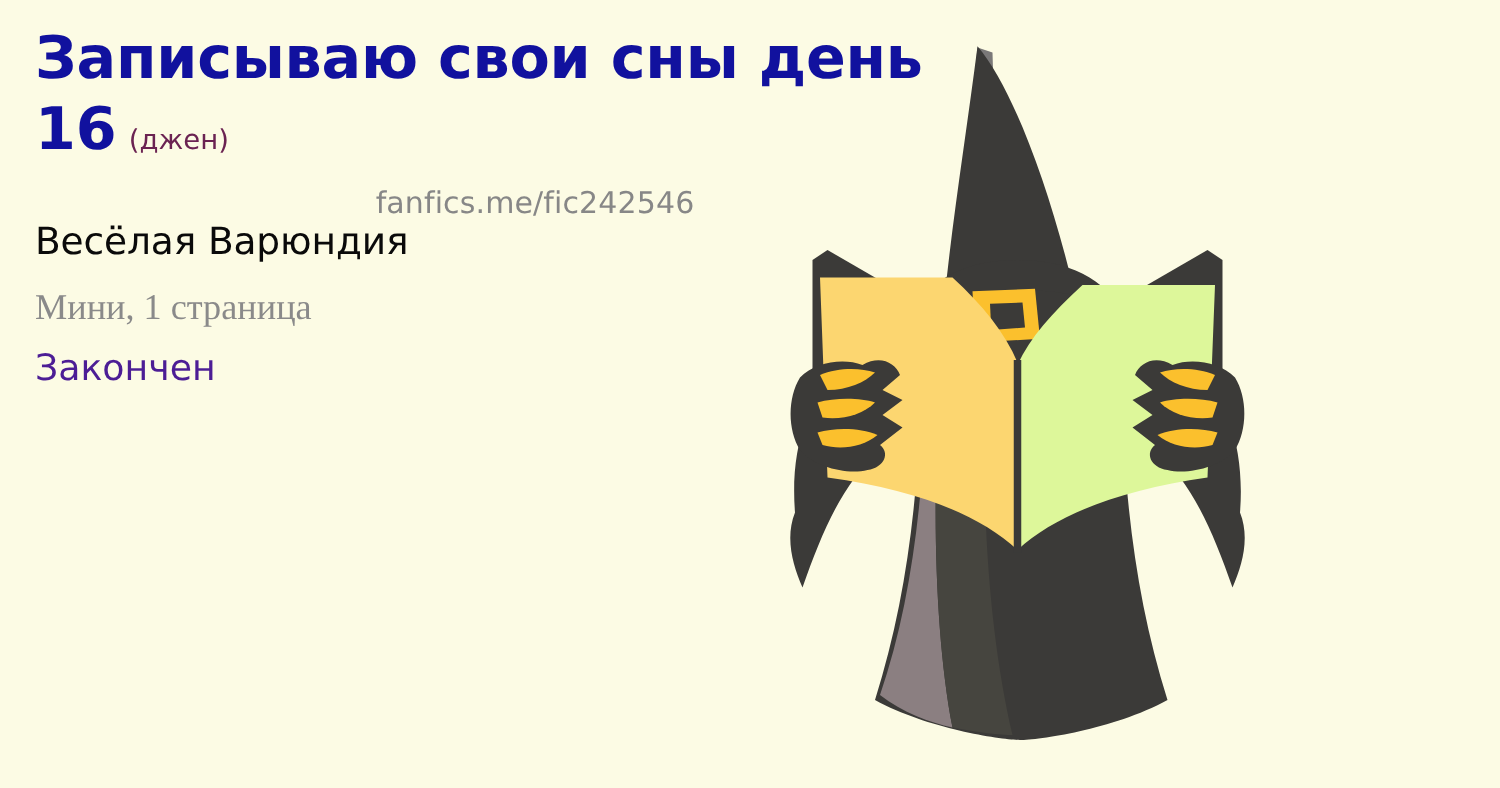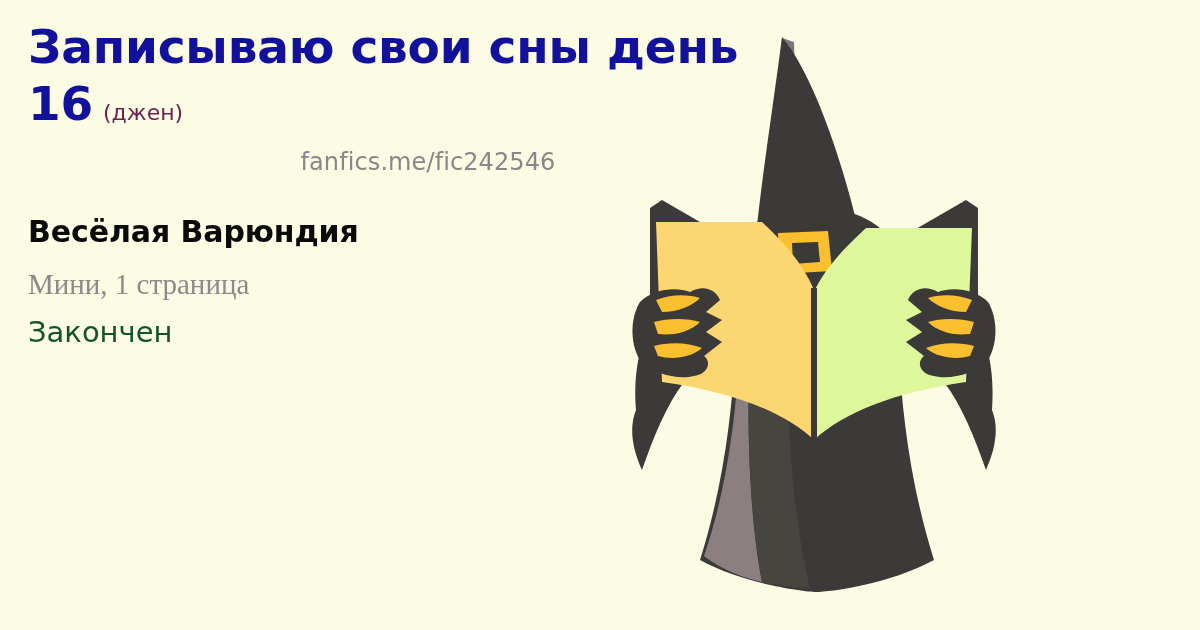--- a/index.html
+++ b/index.html
@@ -54,23 +54,22 @@
   #url {
     margin-top: 7px;
     font-family: "DejaVu Sans", "Liberation Sans", sans-serif;
     font-size: 24px;
     color: #878787;
     letter-spacing: 0.1px;
     text-align: center;
   }
 
   #fandom {
-    margin-top: 38px;
     font-family: "DejaVu Sans", "Liberation Sans", sans-serif;
-    font-weight: bold;
+    font-weight: normal;
     font-size: 30px;
     color: #0a0a0a;
     letter-spacing: -0.1px;
   }
 
   #tags {
     margin-top: 30px;
     font-family: "DejaVu Sans", "Liberation Sans", sans-serif;
     font-size: 29px;
     line-height: 42px;
@@ -84,21 +83,21 @@
     font-size: 29px;
     line-height: 42px;
     color: #8a8a8a;
   }
 
   #status {
     margin-top: 6px;
     font-family: "DejaVu Sans", "Liberation Sans", sans-serif;
     font-size: 29px;
     line-height: 42px;
-    color: #14532d;
+    color: #4c1d95;
   }
 
   
   #illustration {
     position: absolute;
     right: 0;
     top: 0;
     width: 420px;
     height: 630px;
   }

